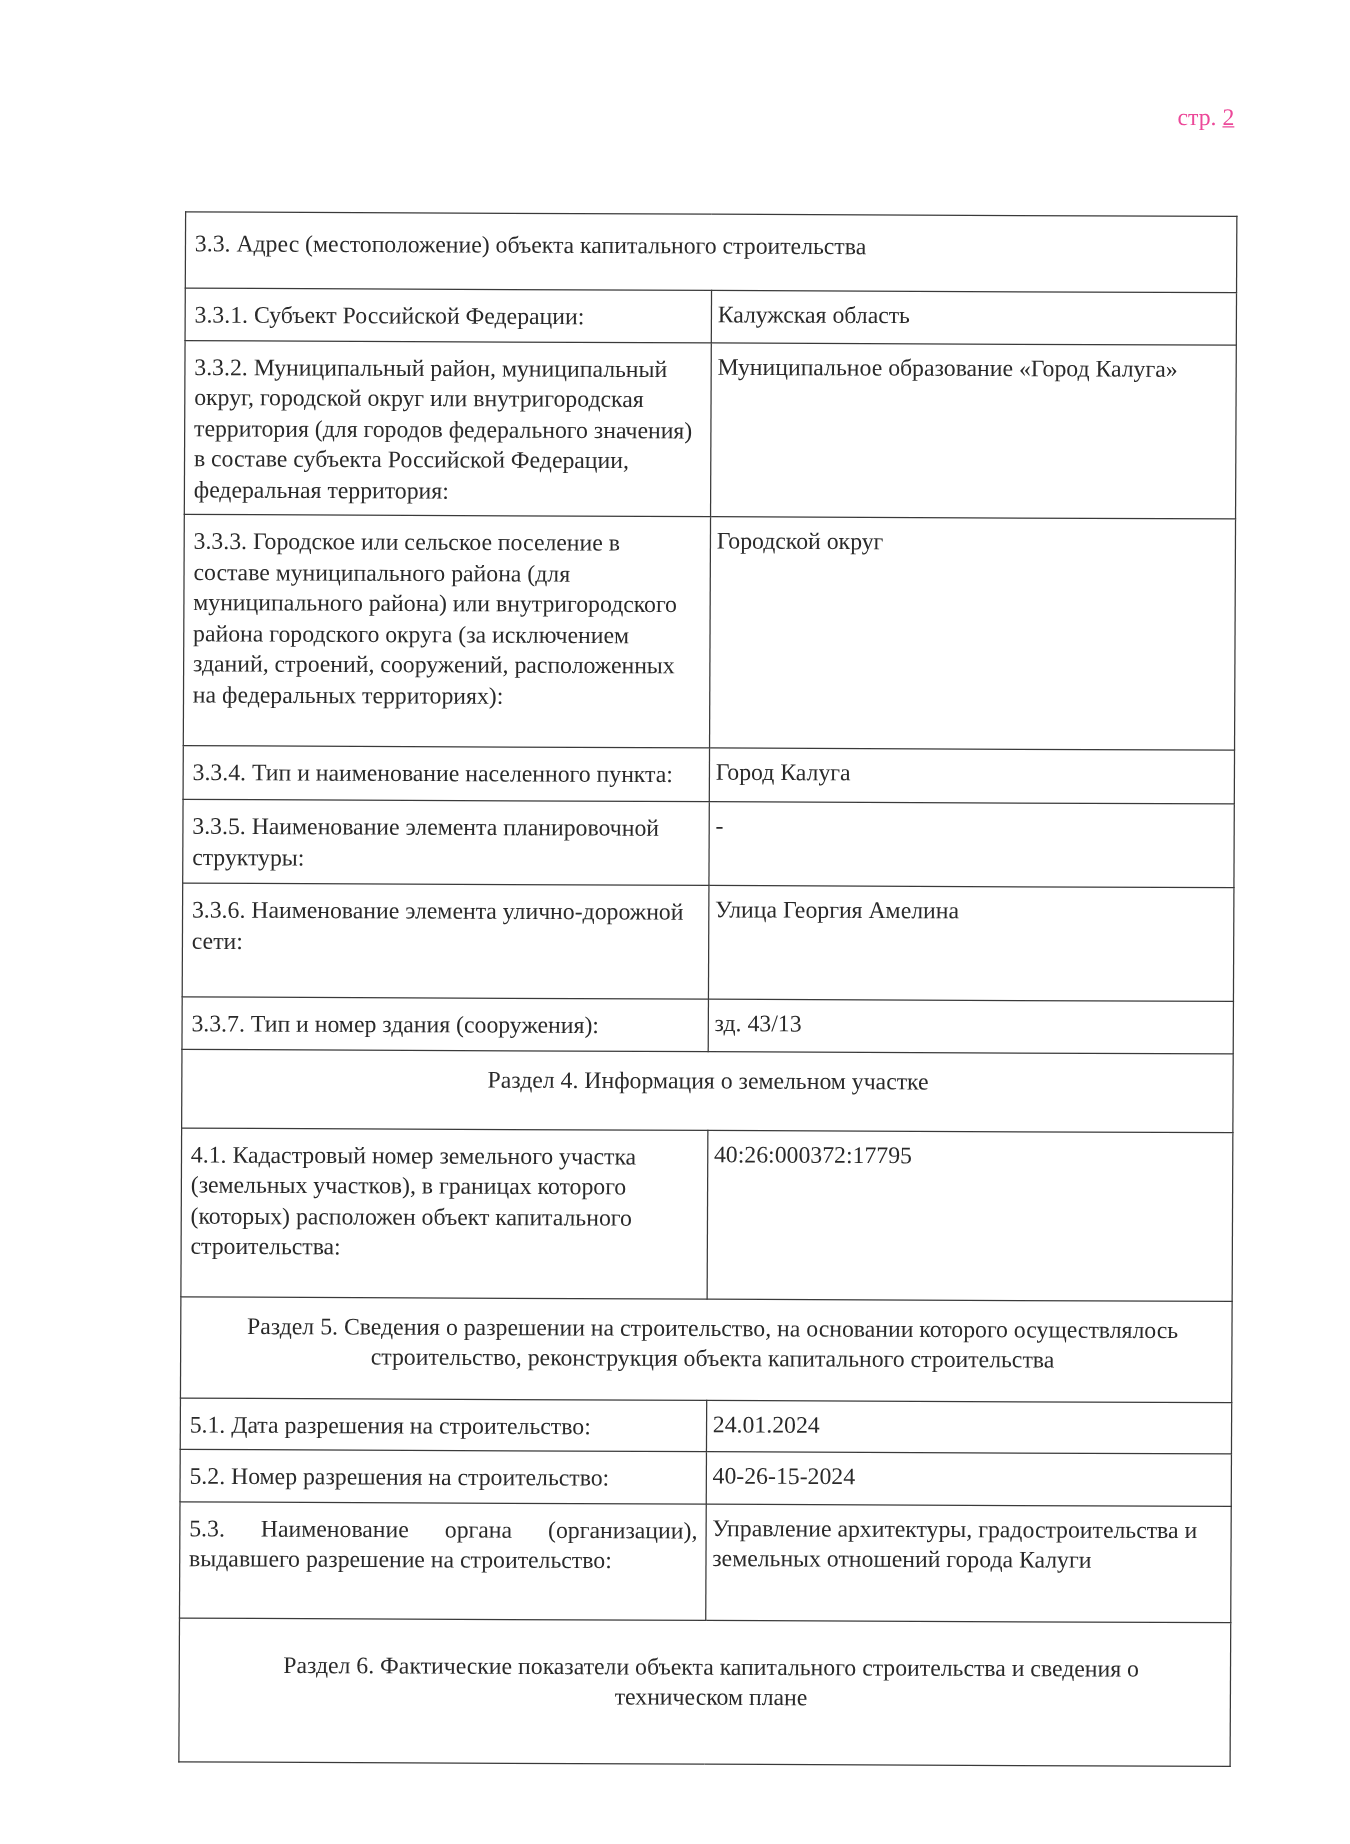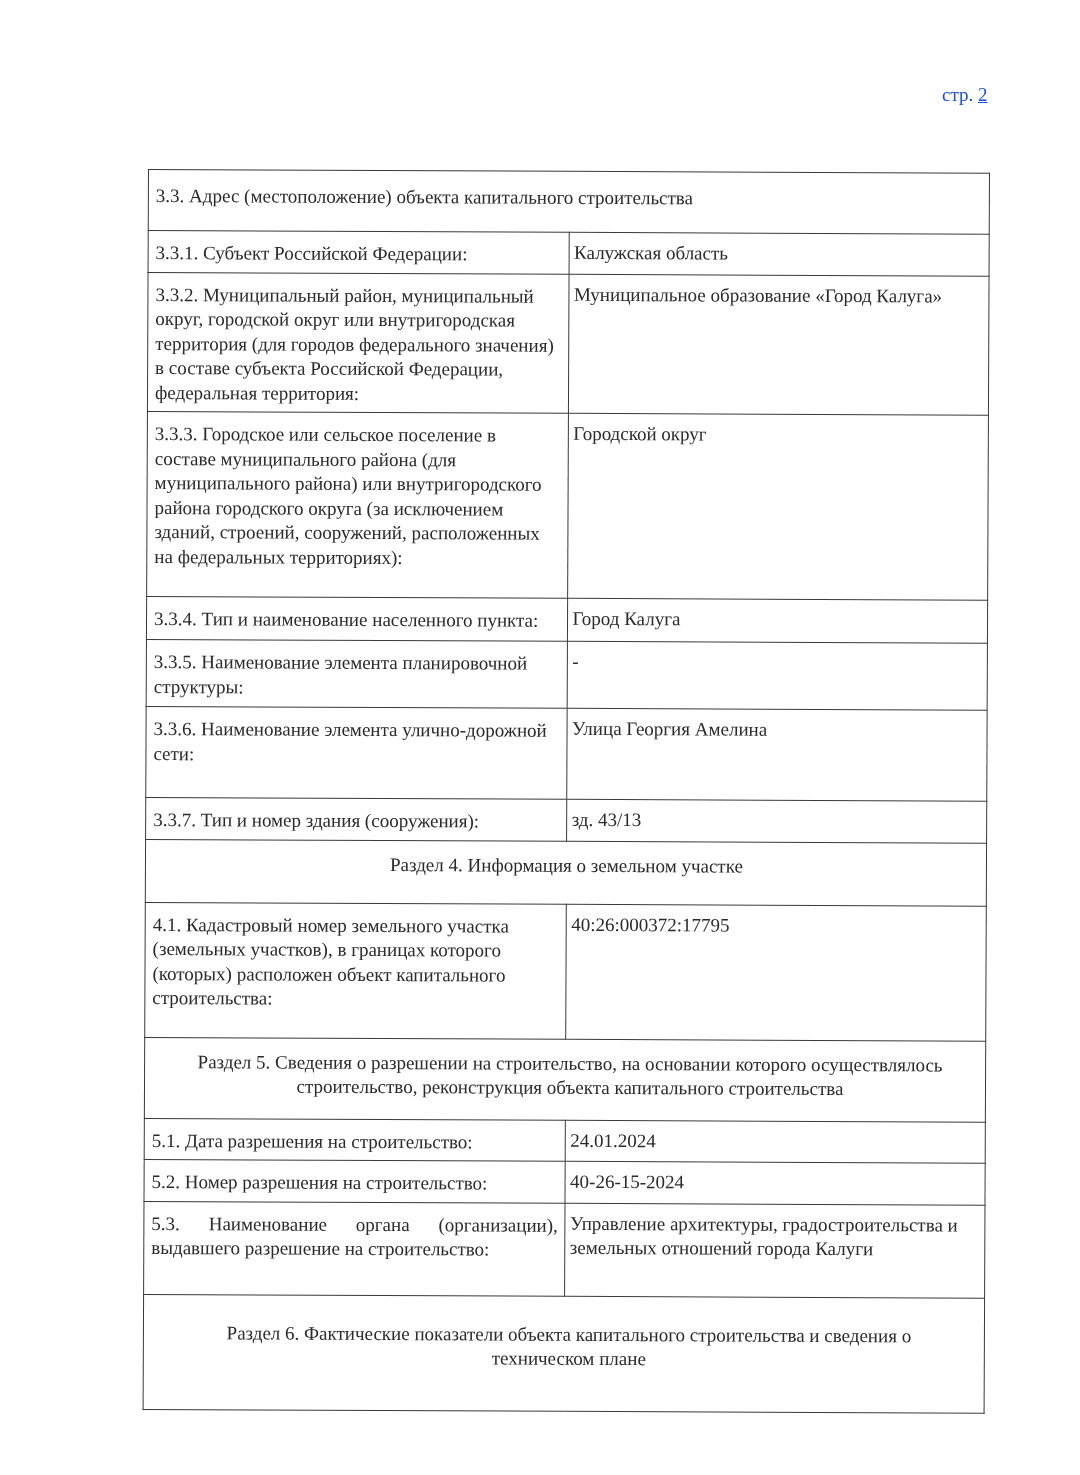--- a/index.html
+++ b/index.html
@@ -3,21 +3,21 @@
   <meta charset="utf-8">
   <style>
     html, body { margin: 0; padding: 0; background: #ffffff; }
     body {
       width: 1080px; height: 1475px; position: relative; overflow: hidden;
       font-family: "Liberation Serif", "DejaVu Serif", serif;
       color: #2a2a2a;
     }
     .page-num {
       position: absolute; top: 84px; left: 942px;
-      font-size: 19px; color: #1d4ed8;
+      font-size: 19px; color: #ec4899;
     }
     .page-num .num { text-decoration: underline; }
     .tbl {
       position: absolute; left: 148px; top: 169px; width: 842px;
       border-collapse: collapse; table-layout: fixed;
       transform: rotate(0.25deg); transform-origin: top left;
     }
     .tbl td {
       border: 1.5px solid #3a3a3a;
       font-size: 19px; line-height: 24.5px;

